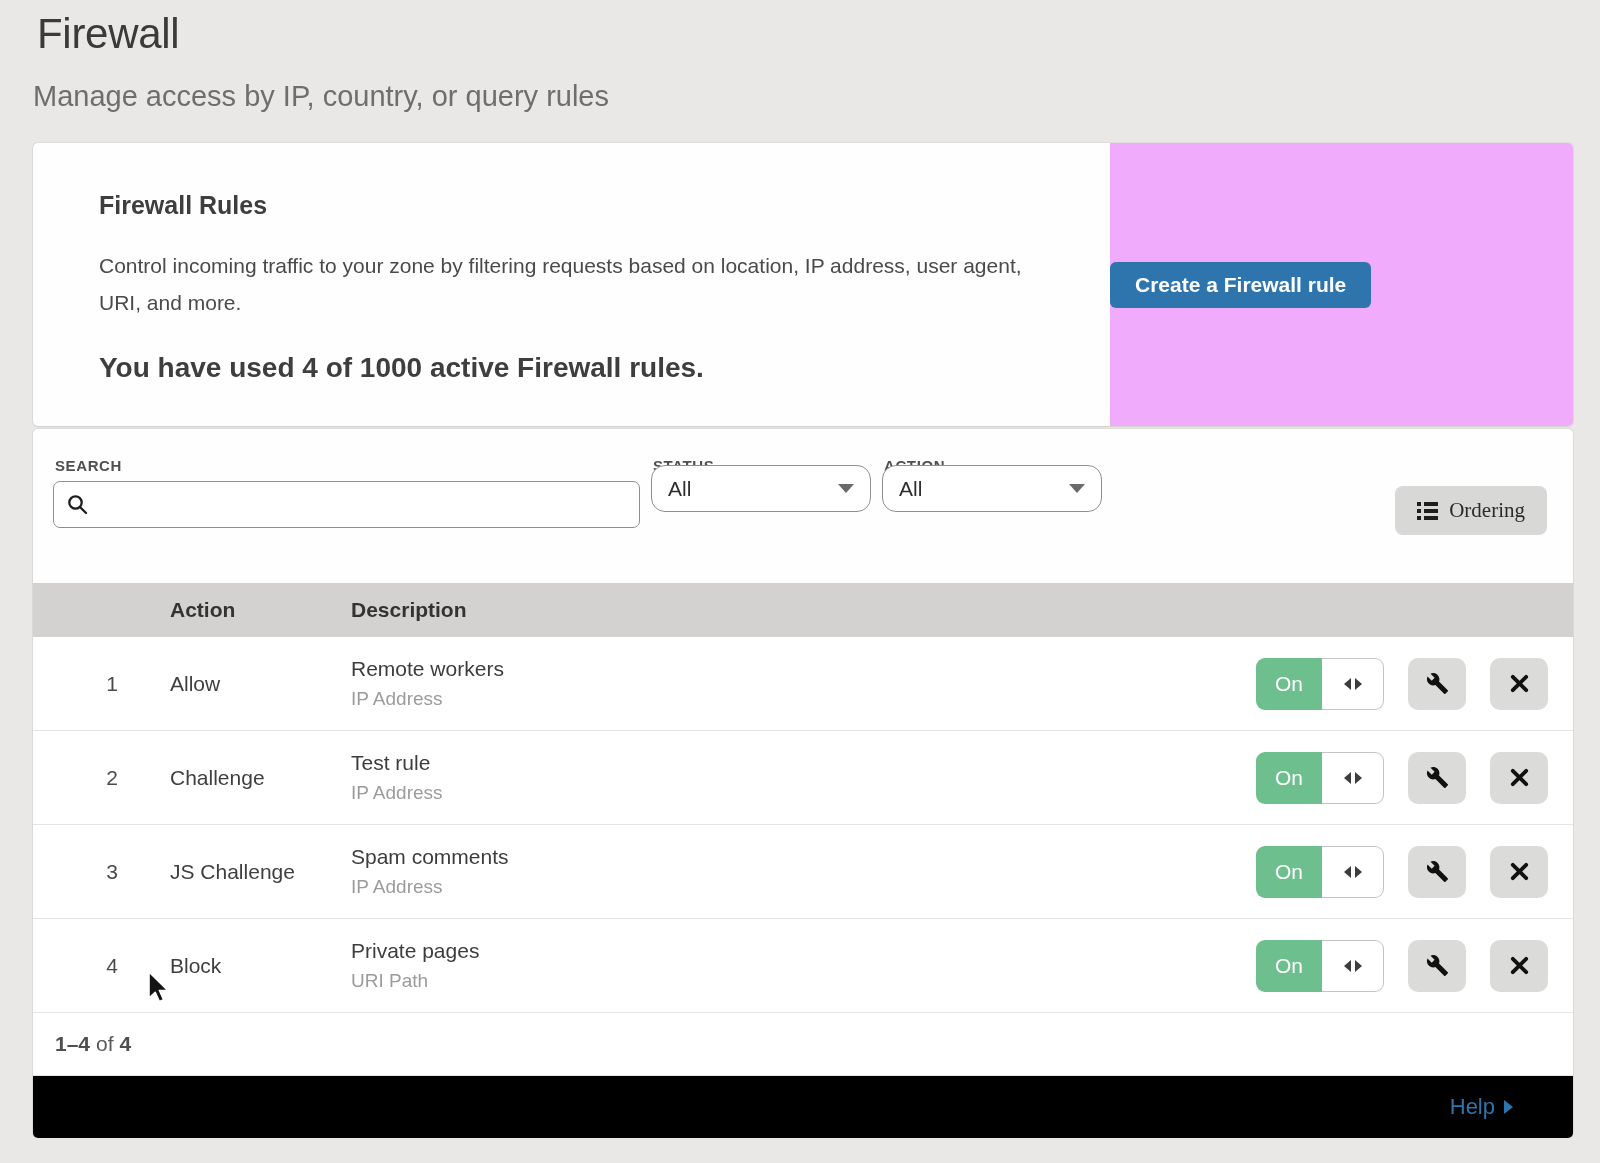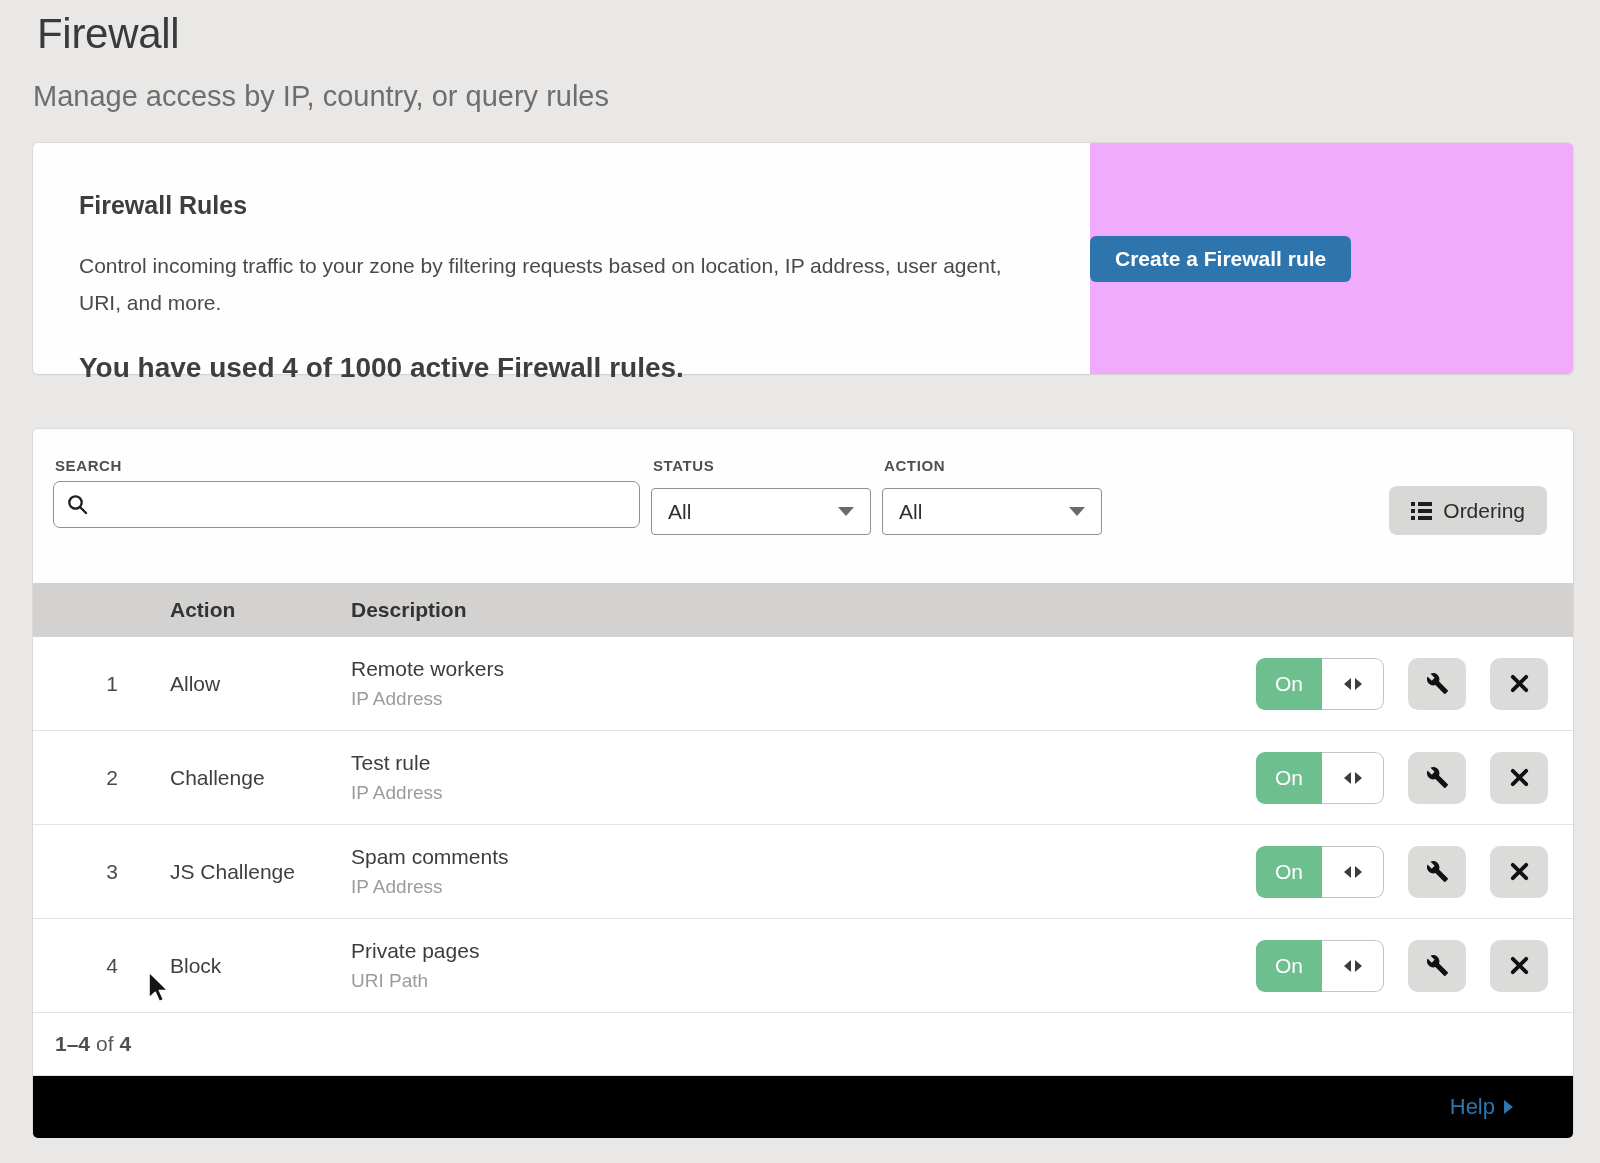--- a/index.html
+++ b/index.html
@@ -21,21 +21,21 @@
     position:absolute;left:33px;top:80px;
     font-size:29px;font-weight:400;color:#6e6e6e;
   }
 
   
   .card{
     position:absolute;left:33px;width:1540px;background:#fefefe;
     border-radius:5px;box-shadow:0 0 0 1px rgba(0,0,0,.05),0 1px 2px rgba(0,0,0,.05);
     box-sizing:border-box;
   }
-  .rules-card{top:143px;height:231px;display:flex;}
+  .rules-card{top:143px;height:283px;display:flex;padding-left:20px;}
   .rules-info{width:1057px;box-sizing:border-box;padding:48px 0 0 46px;}
   .rules-title{margin:0;font-size:25px;font-weight:600;color:#3e3e3e;}
   .rules-desc{margin:27px 0 0 0;width:960px;font-size:21px;line-height:37px;color:#4a4a4a;}
   .rules-usage{margin:31px 0 15px 0;font-size:28px;font-weight:700;color:#3e3e3e;}
   .rules-cta{
     flex:1;background:#f0abfc;border-radius:0 5px 5px 0;
     display:flex;align-items:center;justify-content:flex-start;
   }
   .create-btn{
     background:#2e75ad;color:#fff;border:none;border-radius:6px;
@@ -56,33 +56,33 @@
     border:1px solid #8f8f8f;border-radius:7px;background:#fff;
     display:flex;align-items:center;box-sizing:border-box;padding-left:13px;
   }
   .search-box svg{flex:0 0 auto;}
   .search-input{
     border:none;outline:none;background:transparent;flex:1;
     font-family:inherit;font-size:21px;color:#333;padding:0 10px;height:40px;
   }
   .search-input::placeholder{color:#8a8a8a;}
   .select-box{
-    position:absolute;top:59px;width:220px;height:47px;
-    border:1px solid #8f8f8f;border-radius:4px;background:#fff;
+    position:absolute;top:36px;width:220px;height:47px;
+    border:1px solid #8f8f8f;border-radius:14px;background:#fff;
     display:flex;align-items:center;justify-content:space-between;
     box-sizing:border-box;padding:0 16px;cursor:pointer;
   }
   .sel-status{left:618px;} .sel-action{left:849px;}
   .select-value{font-size:21px;color:#2f2f2f;}
   .caret{width:0;height:0;border-left:8px solid transparent;border-right:8px solid transparent;border-top:9px solid #6a6a6a;}
   .ordering-btn{
     position:absolute;right:26px;top:57px;height:49px;
     background:#d8d8d6;border:none;border-radius:8px;
     display:flex;align-items:center;gap:11px;padding:0 22px;
-    font-family:Liberation Sans, sans-serif;font-size:21px;color:#2b2b2b;cursor:pointer;
+    font-family:Liberation Serif, serif;font-size:21px;color:#2b2b2b;cursor:pointer;
   }
   .ordering-icon{display:flex;flex-direction:column;gap:3px;}
   .oi-row{display:flex;align-items:center;gap:3px;}
   .oi-dot{width:4px;height:4px;background:#1e1e1e;}
   .oi-line{width:14px;height:4px;background:#1e1e1e;}
 
   .thead{
     height:54px;background:#d3d2d0;position:relative;
     display:flex;align-items:center;font-size:21px;font-weight:700;color:#333;
   }

